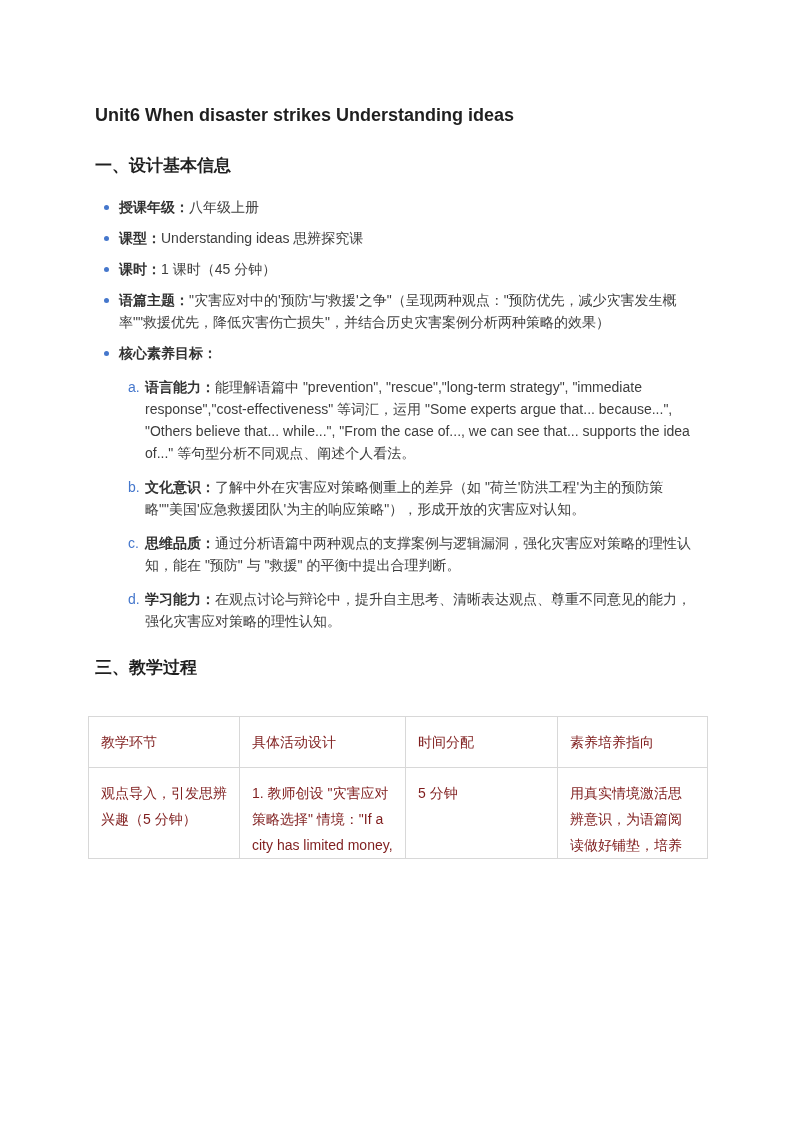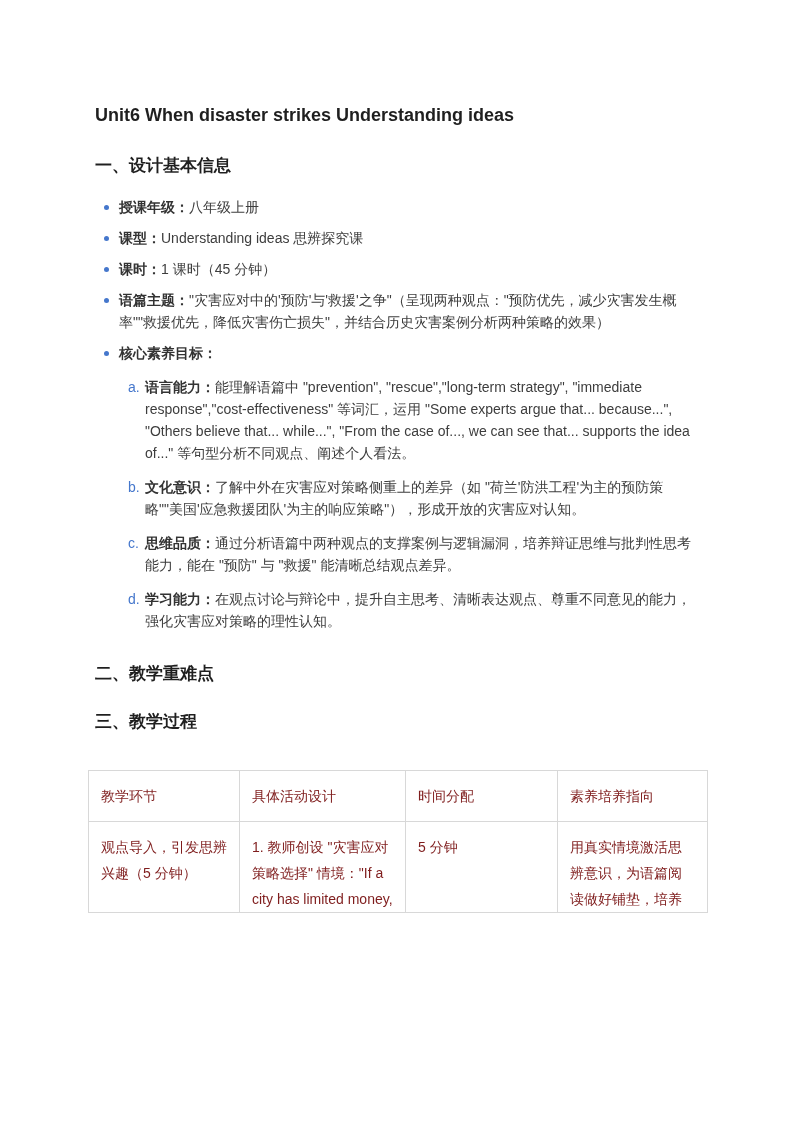--- a/index.html
+++ b/index.html
@@ -73,27 +73,26 @@
   <ul class="bullets">
     <li><strong class="item-label">授课年级：</strong><span>八年级上册</span></li>
     <li><strong class="item-label">课型：</strong><span>Understanding ideas 思辨探究课</span></li>
     <li><strong class="item-label">课时：</strong><span>1 课时（45 分钟）</span></li>
     <li><strong class="item-label">语篇主题：</strong><span>"灾害应对中的'预防'与'救援'之争"（呈现两种观点："预防优先，减少灾害发生概率""救援优先，降低灾害伤亡损失"，并结合历史灾害案例分析两种策略的效果）</span></li>
     <li>
       <strong class="item-label">核心素养目标：</strong><span></span>
       <ol class="letters">
         <li><span class="letter-marker">a.</span><strong class="item-label">语言能力：</strong><span>能理解语篇中 "prevention", "rescue","long-term strategy", "immediate response","cost-effectiveness" 等词汇，运用 "Some experts argue that... because...", "Others believe that... while...", "From the case of..., we can see that... supports the idea of..." 等句型分析不同观点、阐述个人看法。</span></li>
         <li><span class="letter-marker">b.</span><strong class="item-label">文化意识：</strong><span>了解中外在灾害应对策略侧重上的差异（如 "荷兰'防洪工程'为主的预防策略""美国'应急救援团队'为主的响应策略"），形成开放的灾害应对认知。</span></li>
-        <li><span class="letter-marker">c.</span><strong class="item-label">思维品质：</strong><span>通过分析语篇中两种观点的支撑案例与逻辑漏洞，培养辩证思维与批判性思考能力，能在 "预防" 与 "救援" 能清晰总结观点差异。</span></li>
+        <li><span class="letter-marker">c.</span><strong class="item-label">思维品质：</strong><span>通过分析语篇中两种观点的支撑案例与逻辑漏洞，强化灾害应对策略的理性认知，能在 "预防" 与 "救援" 的平衡中提出合理判断。</span></li>
         <li><span class="letter-marker">d.</span><strong class="item-label">学习能力：</strong><span>在观点讨论与辩论中，提升自主思考、清晰表达观点、尊重不同意见的能力，强化灾害应对策略的理性认知。</span></li>
       </ol>
     </li>
   </ul>
 
-  <h2 class="sec-heading">二、教学重难点</h2>
 
 
   <h2 class="sec-heading third">三、教学过程</h2>
 
   <table class="process-table">
     <colgroup>
         <col class="c1">
         <col class="c2">
         <col class="c3">
         <col class="c4">

